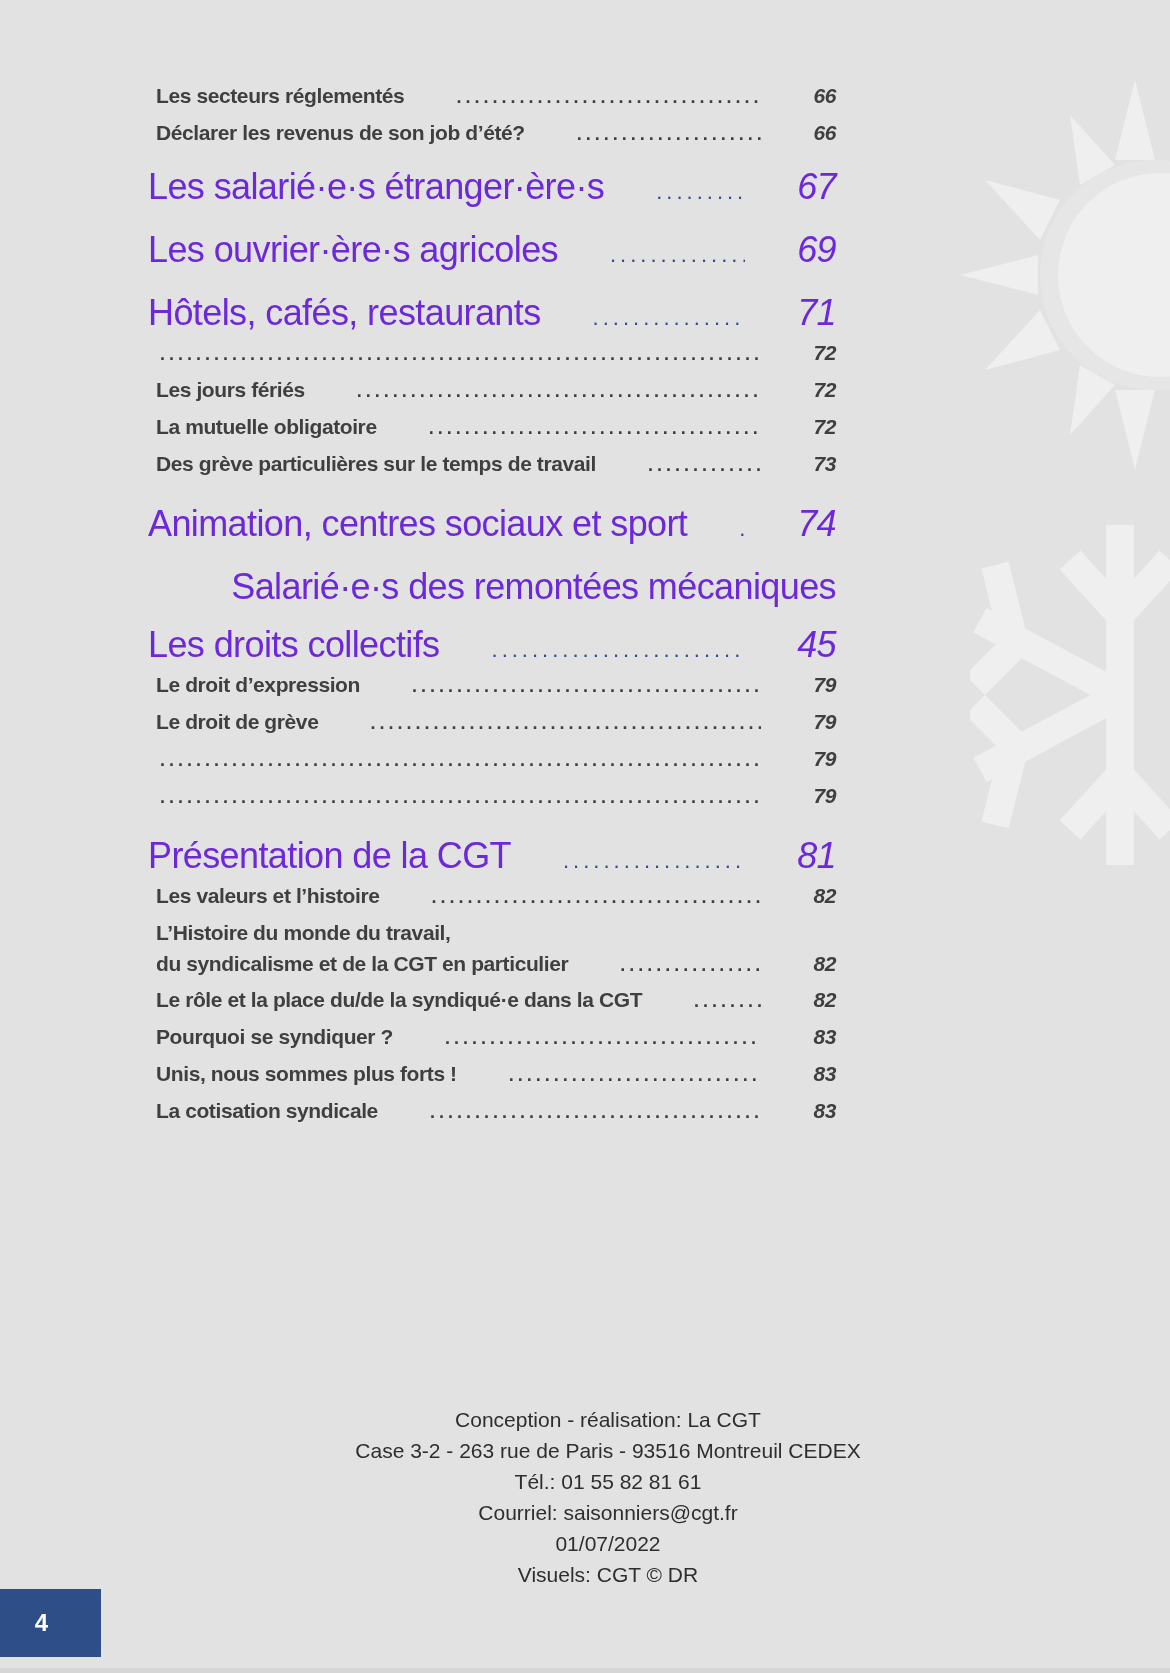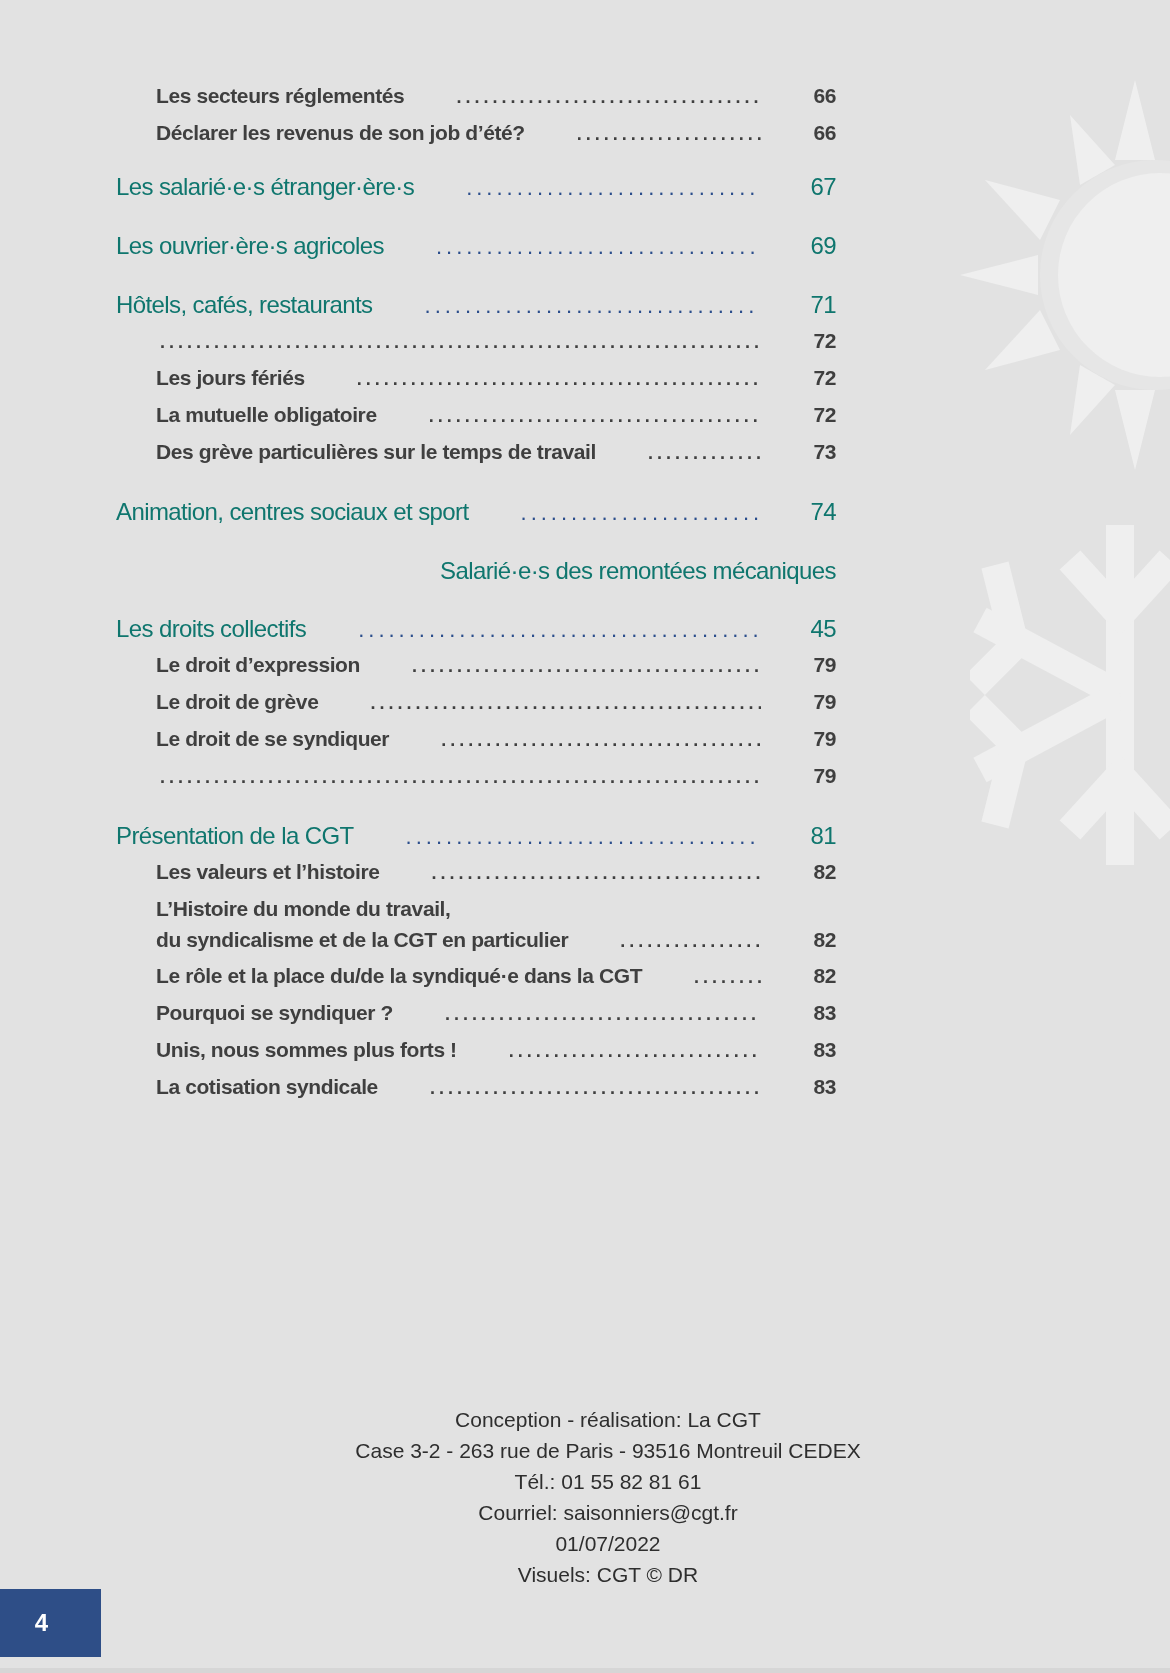--- a/index.html
+++ b/index.html
@@ -17,24 +17,24 @@
       display: flex; align-items: baseline; white-space: nowrap; gap: 48px;
     }
     .row .label { flex: 0 0 auto; }
     .row .dots {
       flex: 1 1 auto; overflow: hidden; margin: 0 4px;
       letter-spacing: 4px;
     }
     .row .dots::before {
       content: "................................................................................................................................................................................";
     }
-    .row .page { flex: 0 0 auto; text-align: right; }
+    .row .page { flex: 0 0 auto; text-align: right; font-style: italic; }
     .h1 {
-      color: #0f766e; font-size: 24px; font-stretch: condensed;
-      letter-spacing: -0.6px; margin-top: 24px; line-height: 34px;
+      color: #6d28d9; font-size: 36px; font-stretch: condensed;
+      letter-spacing: -0.6px; margin-top: 24px; line-height: 34px; margin-left: 32px;
     }
     .h1 .dots { color: #2b4e8c; font-size: 22px; }
     .h1 .first-line { display: block; line-height: 34px; text-align: right; }
     .h2 {
       color: #3f3f3f; font-weight: bold; font-size: 21px;
       letter-spacing: -0.4px; margin-left: 40px; line-height: 36px;
     }
     .h2 .dots { color: #3f3f3f; font-size: 18px; }
     .h2 .first-line { display: block; line-height: 28px; }
     .toc > .h2:first-child { margin-top: 0; }
@@ -147,21 +147,20 @@
     <span class="label">Le droit d’expression</span>
     <span class="dots"></span>
     <span class="page">79</span>
   </div>
   <div class="row h2">
     <span class="label">Le droit de grève</span>
     <span class="dots"></span>
     <span class="page">79</span>
   </div>
   <div class="row h2">
-    <span class="label">Le droit de se syndiquer</span>
     <span class="dots"></span>
     <span class="page">79</span>
   </div>
   <div class="row h2">
     <span class="dots"></span>
     <span class="page">79</span>
   </div>
 
   <div class="row h1">
     <span class="label">Présentation de la CGT</span>

